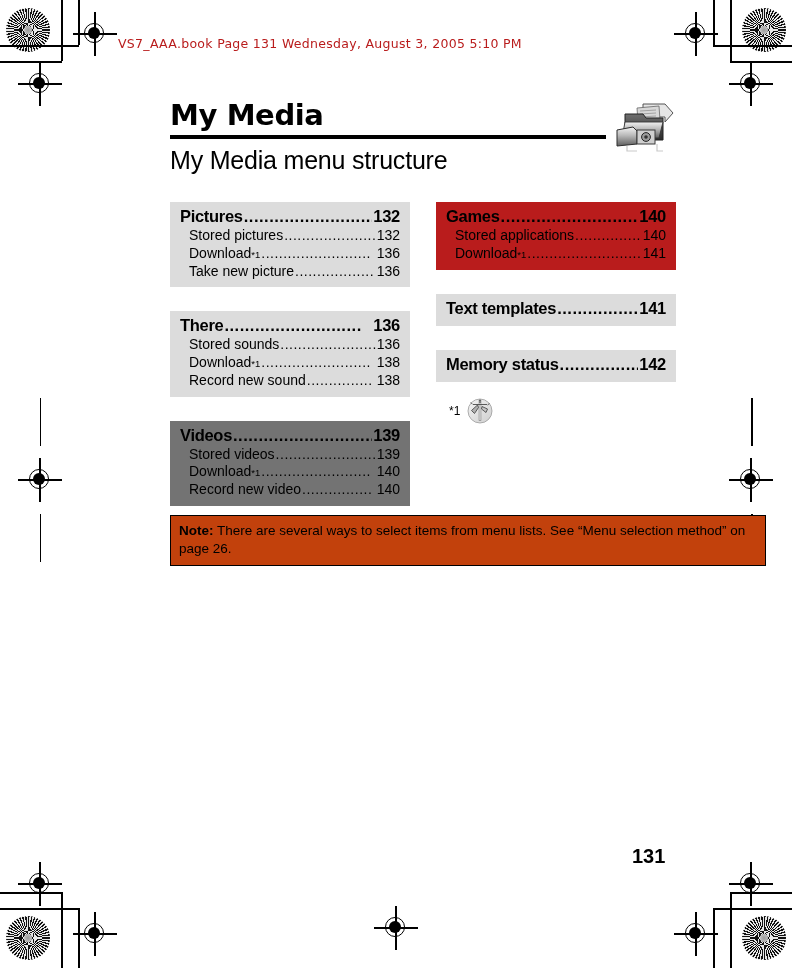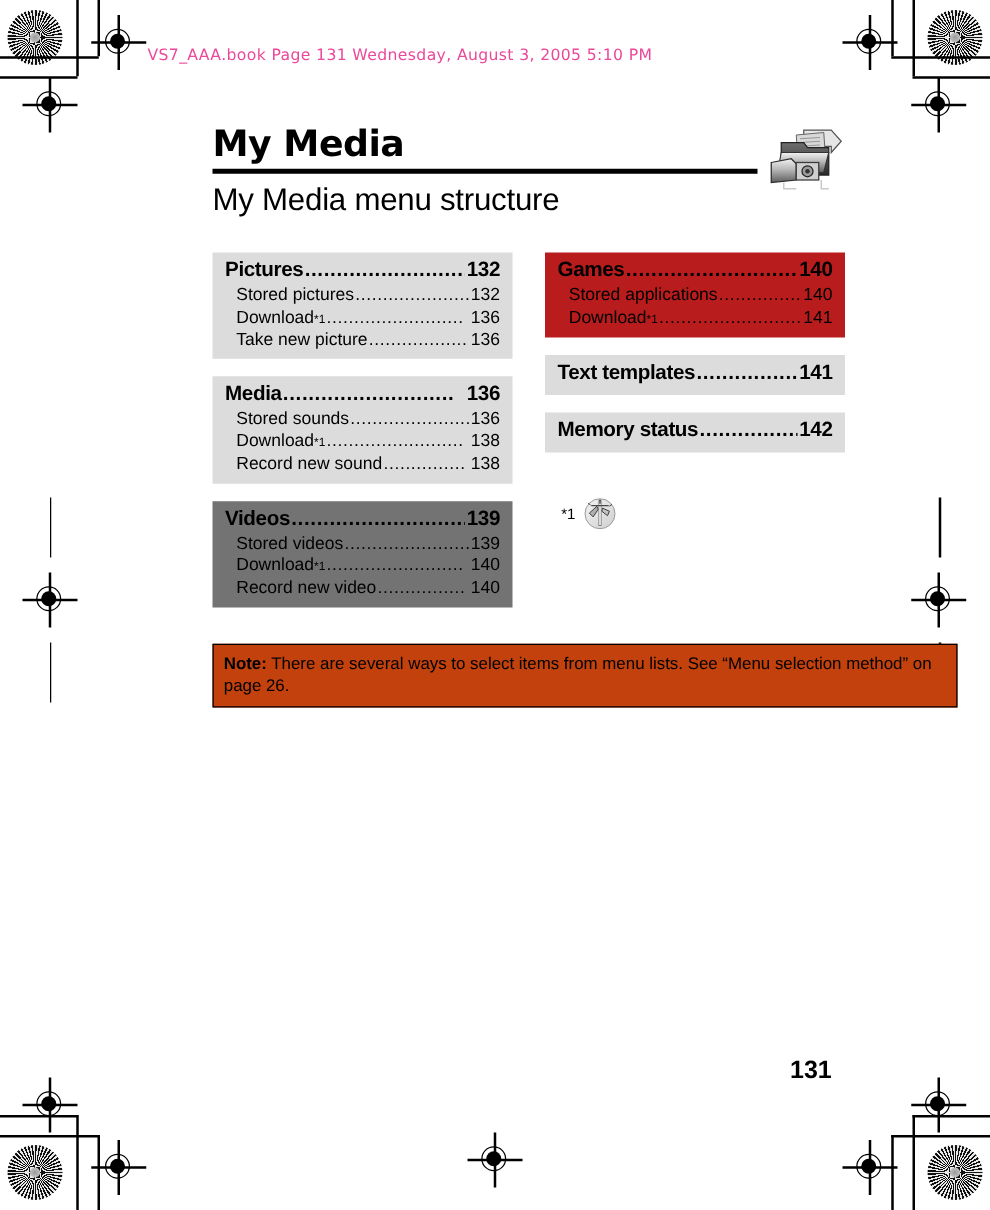--- a/index.html
+++ b/index.html
@@ -76,21 +76,21 @@
 
   
   .page-header {
     position: absolute;
     left: 118px;
     top: 36px;
     font-family: "DejaVu Sans", sans-serif;
     font-size: 12.5px;
     letter-spacing: 0.3px;
     white-space: nowrap;
-    color: #ec4899;
+    color: #b91c1c;
   }
 
   .chapter-title {
     position: absolute;
     left: 170px;
     top: 98px;
     font-size: 29px;
     font-weight: bold;
     letter-spacing: -0.4px;
     font-family: "DejaVu Sans", sans-serif;
@@ -127,21 +127,21 @@
     position: absolute;
     width: 240px;
   }
   .col-left  { left: 170px; top: 202px; }
   .col-right { left: 436px; top: 202px; }
 
   .menubox {
     background: #dcdcdc;
     box-sizing: border-box;
     padding: 5px 10px 7px 10px;
-    margin-bottom: 14px;
+    margin-bottom: 24px;
   }
 
   .row {
     display: flex;
     align-items: baseline;
     white-space: nowrap;
   }
 
   .row .label {
     flex: 0 0 auto;
@@ -383,21 +383,21 @@
         <span class="pg">136</span>
       </div>
       <div class="row row-sub">
         <span class="label">Take new picture</span>
         <span class="dots">..................</span>
         <span class="pg">136</span>
       </div>
     </div>
     <div class="menubox" style="background: rgb(220, 220, 220);">
       <div class="row row-head">
-        <span class="label">Media</span>
+        <span class="label">There</span>
         <span class="dots">...........................</span>
         <span class="pg">136</span>
       </div>
       <div class="row row-sub">
         <span class="label">Stored sounds</span>
         <span class="dots">......................</span>
         <span class="pg">136</span>
       </div>
       <div class="row row-sub">
         <span class="label">Download</span>

